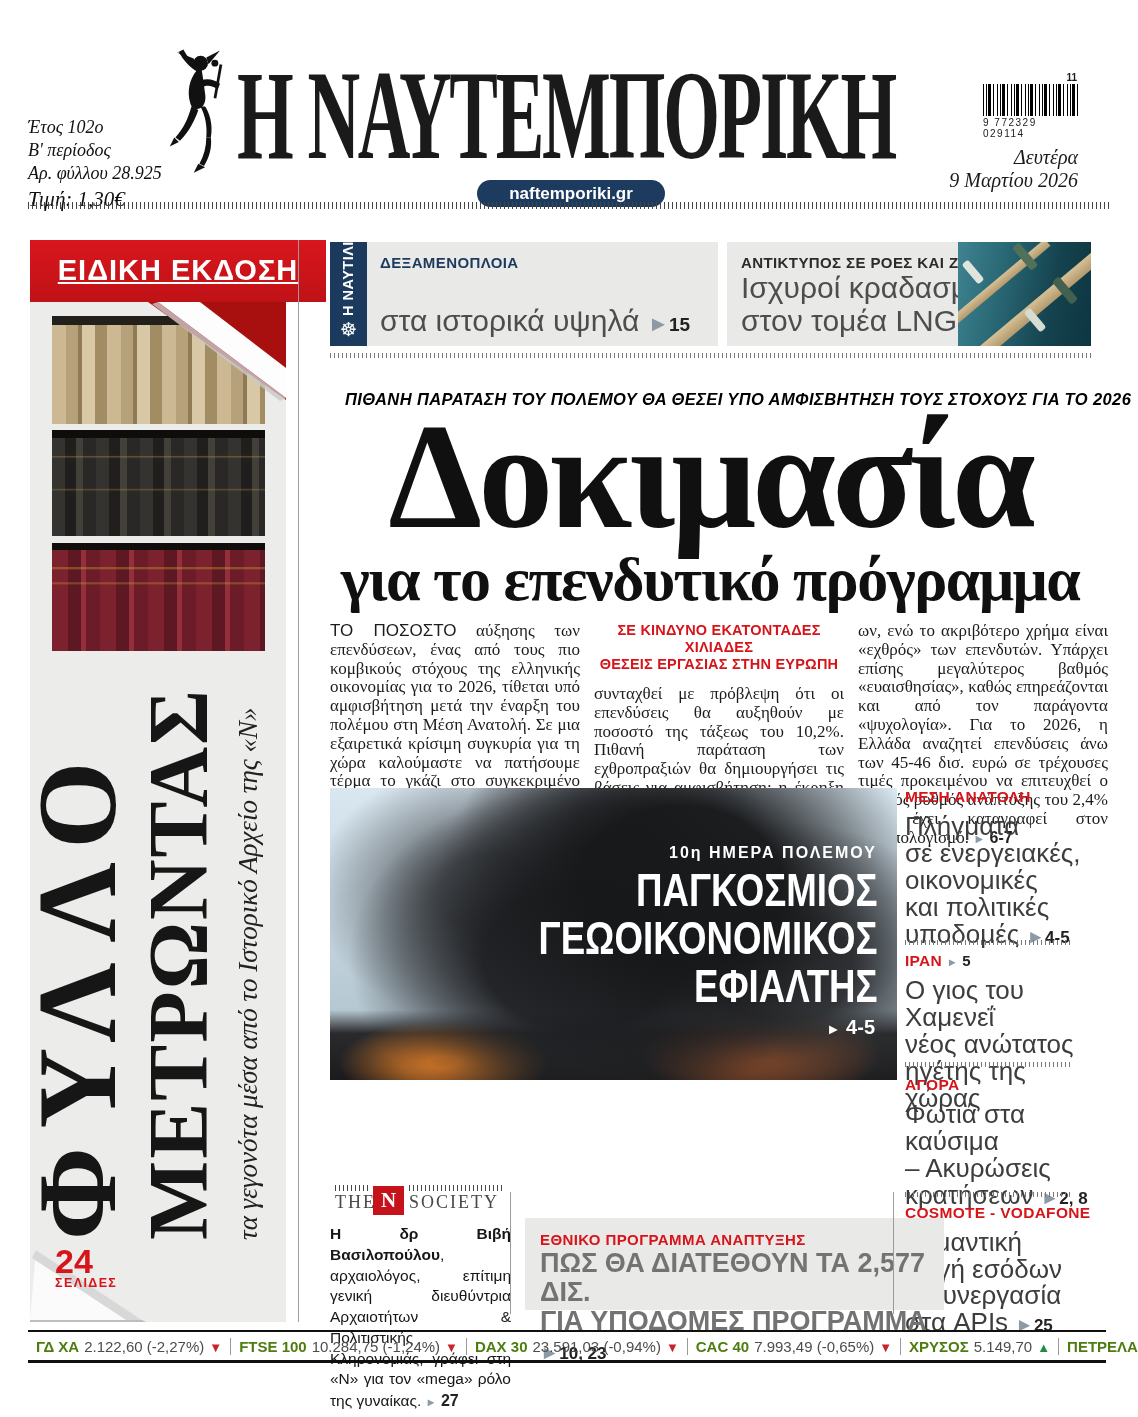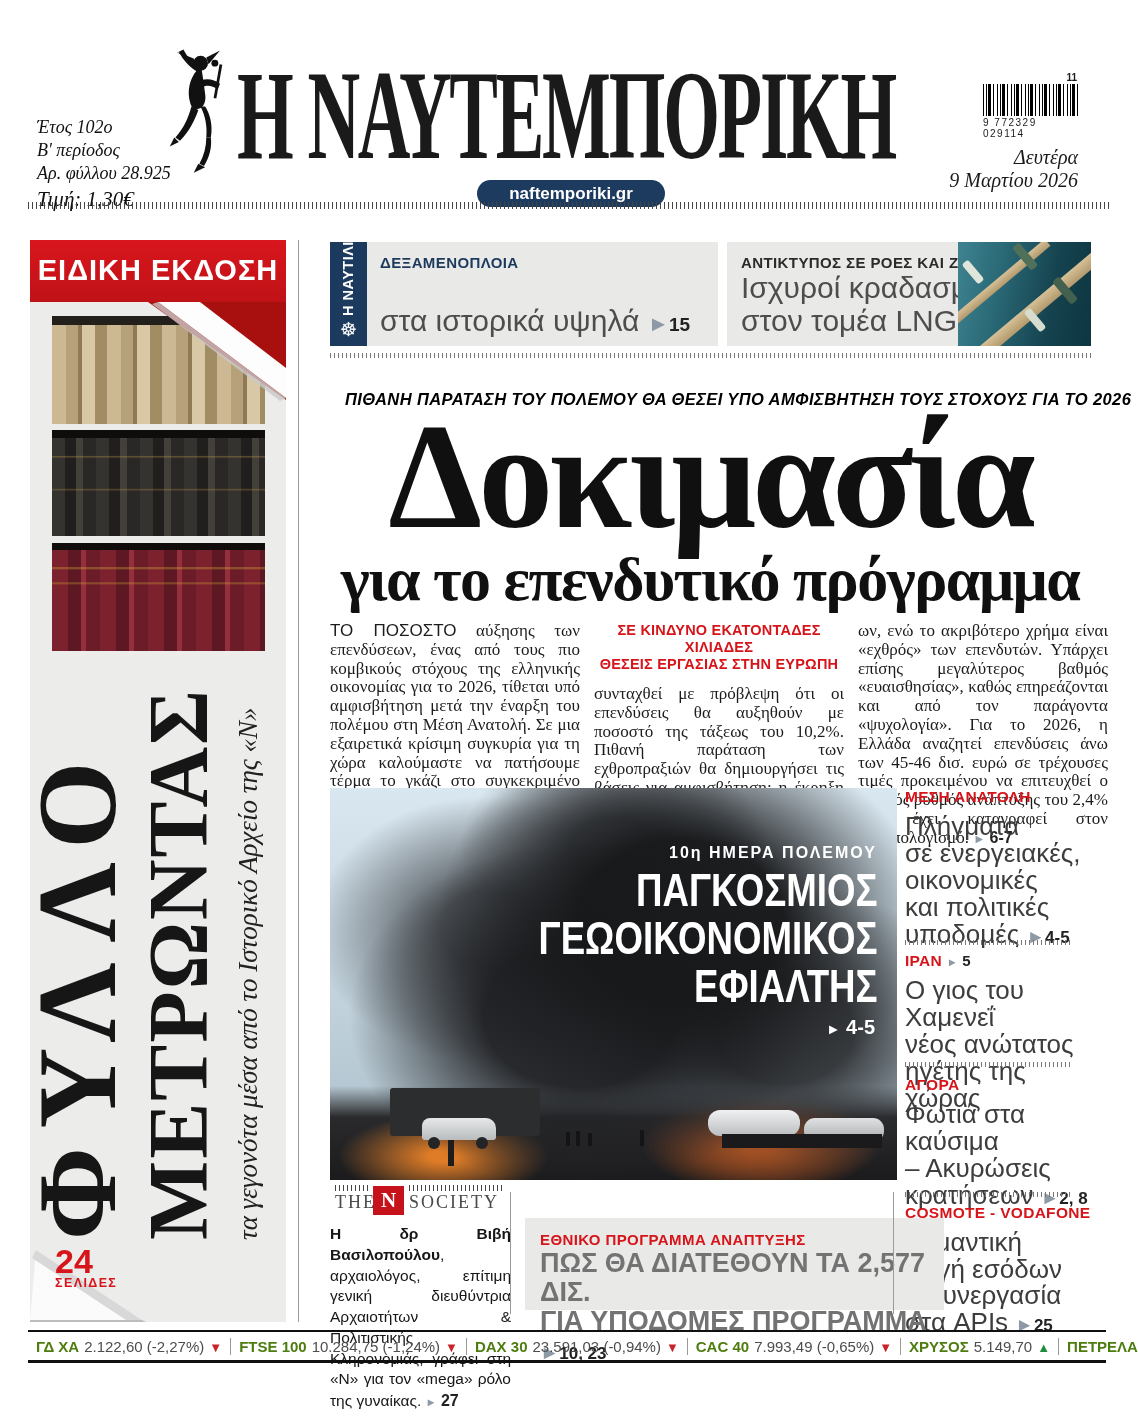--- a/index.html
+++ b/index.html
@@ -7,37 +7,37 @@
        font-family:"Liberation Sans",sans-serif;color:#1a1a1a;}
   .abs{position:absolute;}
   .serif{font-family:"Liberation Serif",serif;}
   .ital{font-style:italic;}
   .nowrap{white-space:nowrap;}
   .ticks{background:repeating-linear-gradient(90deg,#444 0 1px,transparent 1px 4px);}
   .dots{background:repeating-linear-gradient(90deg,#777 0 1px,transparent 1px 4px);height:5px;}
   .pg-arrow{color:#8d99a4;font-size:.72em;letter-spacing:0;}
   .pg-num{font-weight:700;color:#222;}
   
-  #m-info{left:37px;top:116px;font-size:18px;line-height:1.28;color:#111;}
+  #m-info{left:28px;top:116px;font-size:18px;line-height:1.28;color:#111;}
   #m-info .price{font-size:21px;margin-top:1px;}
   #hermes{left:156px;top:48px;}
   #m-title{left:237px;top:52px;font-size:96px;font-weight:700;letter-spacing:-3px;line-height:1;
            transform:scale(.76,1.32);transform-origin:left top;}
   #m-badge{left:477px;top:180px;width:188px;height:27px;background:#1d3a5f;border-radius:14px;
            color:#fff;font-weight:700;font-size:17px;text-align:center;line-height:27px;}
   #m-barcode{left:983px;top:84px;width:96px;}
   #m-barcode .bars{height:32px;background:repeating-linear-gradient(90deg,#000 0 1px,#fff 1px 3px,#000 3px 4px,#fff 4px 5px,#000 5px 8px,#fff 8px 10px,#000 10px 11px,#fff 11px 14px);}
   #m-barcode .num{font-size:10px;letter-spacing:1.5px;margin-top:1px;}
   #m-barcode .topnum{position:absolute;right:2px;top:-12px;font-size:10px;font-weight:700;}
   #m-date{right:60px;top:146px;text-align:right;font-size:20px;line-height:23px;}
   #m-sep{left:28px;width:1082px;top:202px;height:7px;}
   
   #sb-divider{left:298px;top:240px;width:1px;height:1082px;background:#9b9b9b;}
-  #sb-banner{left:30px;top:240px;width:256px;height:62px;background:linear-gradient(180deg,#d8161d,#bf1217);
-             color:#fff;font-weight:800;font-size:29px;letter-spacing:1px;text-align:center;line-height:60px;}
+  #sb-banner{left:30px;top:240px;width:296px;height:62px;background:linear-gradient(180deg,#d8161d,#bf1217);
+             color:#fff;font-weight:800;font-size:29px;letter-spacing:1px;text-align:center;line-height:60px;text-decoration:underline;}
   #sb-sheet{left:30px;top:302px;width:256px;height:1020px;background:#ececeb;}
   .ph{position:absolute;left:22px;width:213px;}
   #ph1{top:14px;height:108px;background:linear-gradient(180deg,#23201c 0,#23201c 9px,rgba(0,0,0,0) 9px),
        repeating-linear-gradient(90deg,#cdb894 0 14px,#b6a17b 14px 26px,#907a55 26px 30px,#d8c8a6 30px 43px,#a28c64 43px 55px);}
   #ph2{top:128px;height:106px;background:linear-gradient(180deg,#0e0d0c 0,#0e0d0c 8px,rgba(0,0,0,0) 8px),
        linear-gradient(180deg,rgba(0,0,0,0) 24%,rgba(190,150,70,.35) 25%,rgba(0,0,0,0) 27%,rgba(0,0,0,0) 55%,rgba(190,150,70,.3) 56%,rgba(0,0,0,0) 58%),
        repeating-linear-gradient(90deg,#35332f 0 13px,#211f1d 13px 24px,#43403a 24px 31px,#2a2826 31px 44px);}
   #ph3{top:241px;height:108px;background:linear-gradient(180deg,#120d0d 0,#120d0d 7px,rgba(0,0,0,0) 7px),
        linear-gradient(180deg,rgba(0,0,0,0) 22%,rgba(212,175,55,.5) 23%,rgba(0,0,0,0) 25%,rgba(0,0,0,0) 36%,rgba(212,175,55,.4) 37%,rgba(0,0,0,0) 39%),
        repeating-linear-gradient(90deg,#7c212e 0 16px,#5d1823 16px 29px,#93303c 29px 34px,#6b1c28 34px 48px);}
@@ -73,21 +73,21 @@
   #lead-h1{left:330px;top:400px;width:760px;text-align:center;font-size:150px;font-weight:700;
            line-height:1.02;letter-spacing:-4px;color:#101010;}
   #lead-h2{left:330px;top:548px;width:760px;text-align:center;font-size:62px;font-weight:700;
            letter-spacing:-1.5px;line-height:1;color:#101010;}
   .col{position:absolute;top:622px;width:250px;font-size:17px;line-height:18.8px;text-align:justify;color:#1c1c1c;}
   #col1{left:330px;}#col2{left:594px;}#col3{left:858px;}
   .lead-in{font-family:"Liberation Sans",sans-serif;font-weight:400;font-size:17px;}
   .alert{color:#d7141a;font-family:"Liberation Sans",sans-serif;font-weight:700;font-size:14.5px;
          line-height:17px;text-align:center;margin-bottom:12px;letter-spacing:.2px;}
   
-  #war{left:330px;top:788px;width:567px;height:392px;overflow:hidden;background:
+  #war{left:330px;top:788px;width:567px;height:292px;overflow:hidden;background:
     radial-gradient(340px 270px at 62% 34%,rgba(23,24,26,.97) 30%,rgba(23,24,26,0) 72%),
     radial-gradient(320px 240px at 44% 58%,rgba(33,34,37,.96) 30%,rgba(33,34,37,0) 72%),
     radial-gradient(280px 210px at 80% 62%,rgba(46,48,51,.92) 25%,rgba(46,48,51,0) 70%),
     radial-gradient(250px 190px at 28% 36%,rgba(66,70,75,.85) 20%,rgba(66,70,75,0) 70%),
     radial-gradient(220px 160px at 50% 16%,rgba(55,58,62,.8) 20%,rgba(55,58,62,0) 70%),
     radial-gradient(150px 60px at 20% 94%,rgba(255,140,40,.85) 10%,rgba(255,140,40,0) 70%),
     radial-gradient(170px 70px at 76% 91%,rgba(255,110,30,.75) 10%,rgba(255,110,30,0) 70%),
     linear-gradient(180deg,rgba(0,0,0,0) 76%,#2a2a2c 84%,#1b1b1d 100%),
     linear-gradient(180deg,#d9e7f0 0%,#c3d4de 50%,#a9bcc7 100%);}
   .w-el{position:absolute;}

